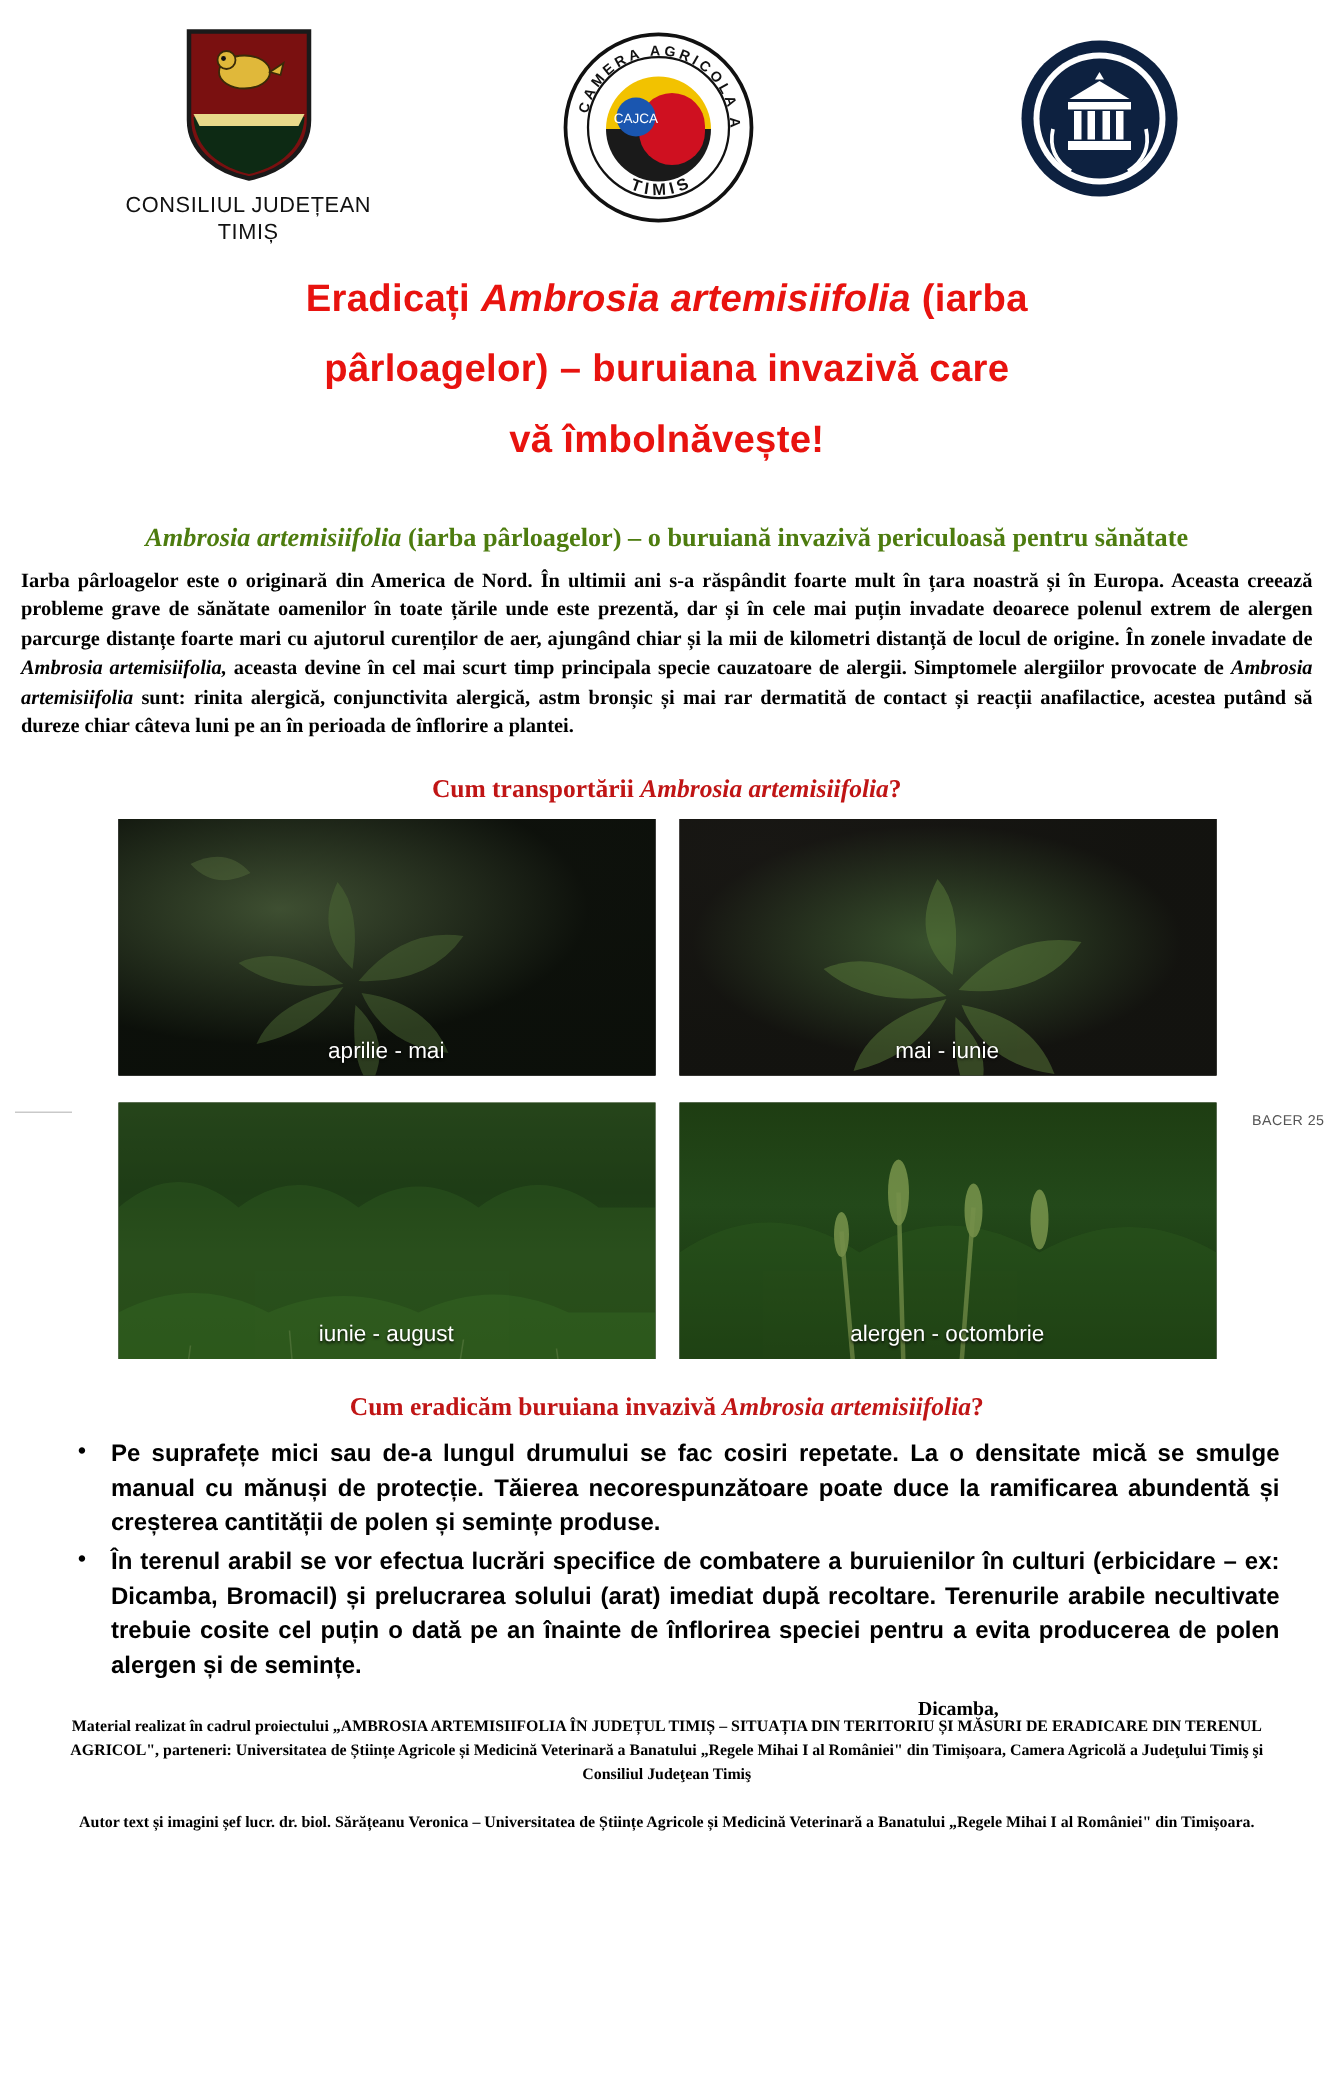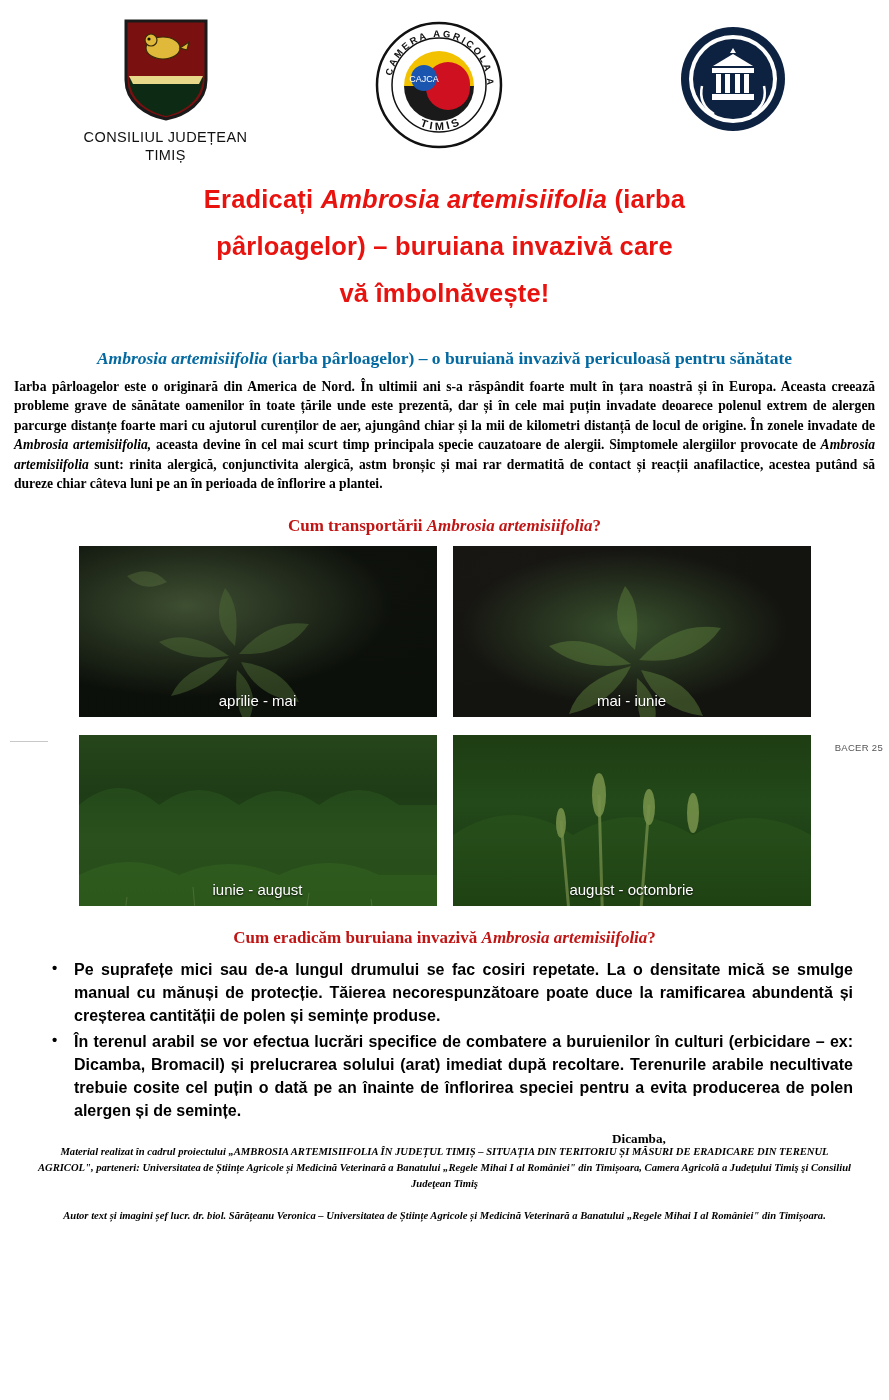--- a/index.html
+++ b/index.html
@@ -74,21 +74,21 @@
     font-size: 25.5px;
     line-height: 1.85;
     letter-spacing: 0.2px;
   }
   .main-title .it { font-style: italic; }
 
   
   .section-title {
     margin: 30px 34px 8px 34px;
     text-align: center;
-    color: #0369a1;
+    color: #4d7c0f;
     font-family: "Liberation Serif", serif;
     font-weight: bold;
     font-size: 17.5px;
   }
   .section-title .it { font-style: italic; }
 
   .body-text {
     margin: 2px 14px 0 14px;
     text-align: justify;
     font-family: "Liberation Serif", serif;
@@ -183,21 +183,20 @@
     left: 6px;
     top: -1px;
     font-size: 15px;
   }
 
   
   .footer {
     margin: 22px 36px 0 36px;
     text-align: center;
     font-family: "Liberation Serif", serif;
-    font-style: italic;
     font-weight: bold;
     font-size: 10.6px;
     line-height: 1.5;
   }
   .footer.second {
     margin-top: 16px;
   }
 
   
   .watermark {
@@ -383,21 +382,21 @@
           <path d="M186 200 L196 70"></path>
           <path d="M118 200 L108 86"></path>
         </g>
         <g fill="#b9cc72" opacity=".9">
           <ellipse cx="146" cy="60" rx="7" ry="22"></ellipse>
           <ellipse cx="196" cy="72" rx="6" ry="18"></ellipse>
           <ellipse cx="108" cy="88" rx="5" ry="15"></ellipse>
           <ellipse cx="240" cy="78" rx="6" ry="20"></ellipse>
         </g>
       </svg>
-      <div class="caption">august - octombrie</div>
+      <div class="caption">alergen - octombrie</div>
     </div>
   </div>
 
   <div class="sub-title">
     <span>Cum eradicăm buruiana invazivă </span><span class="it">Ambrosia artemisiifolia</span><span>?</span>
   </div>
 
   <ul class="bullets">
     <li>Pe suprafețe mici sau de-a lungul drumului se fac cosiri repetate. La o densitate mică se smulge manual cu mănuși de protecție. Tăierea necorespunzătoare poate duce la ramificarea abundentă și creșterea cantității de polen și semințe produse.</li>
     <li>În terenul arabil se vor efectua lucrări specifice de combatere a buruienilor în culturi (erbicidare – ex: Dicamba, Bromacil) și prelucrarea solului (arat) imediat după recoltare. Terenurile arabile necultivate trebuie cosite cel puțin o dată pe an înainte de înflorirea speciei pentru a evita producerea de polen alergen și de semințe.</li>

